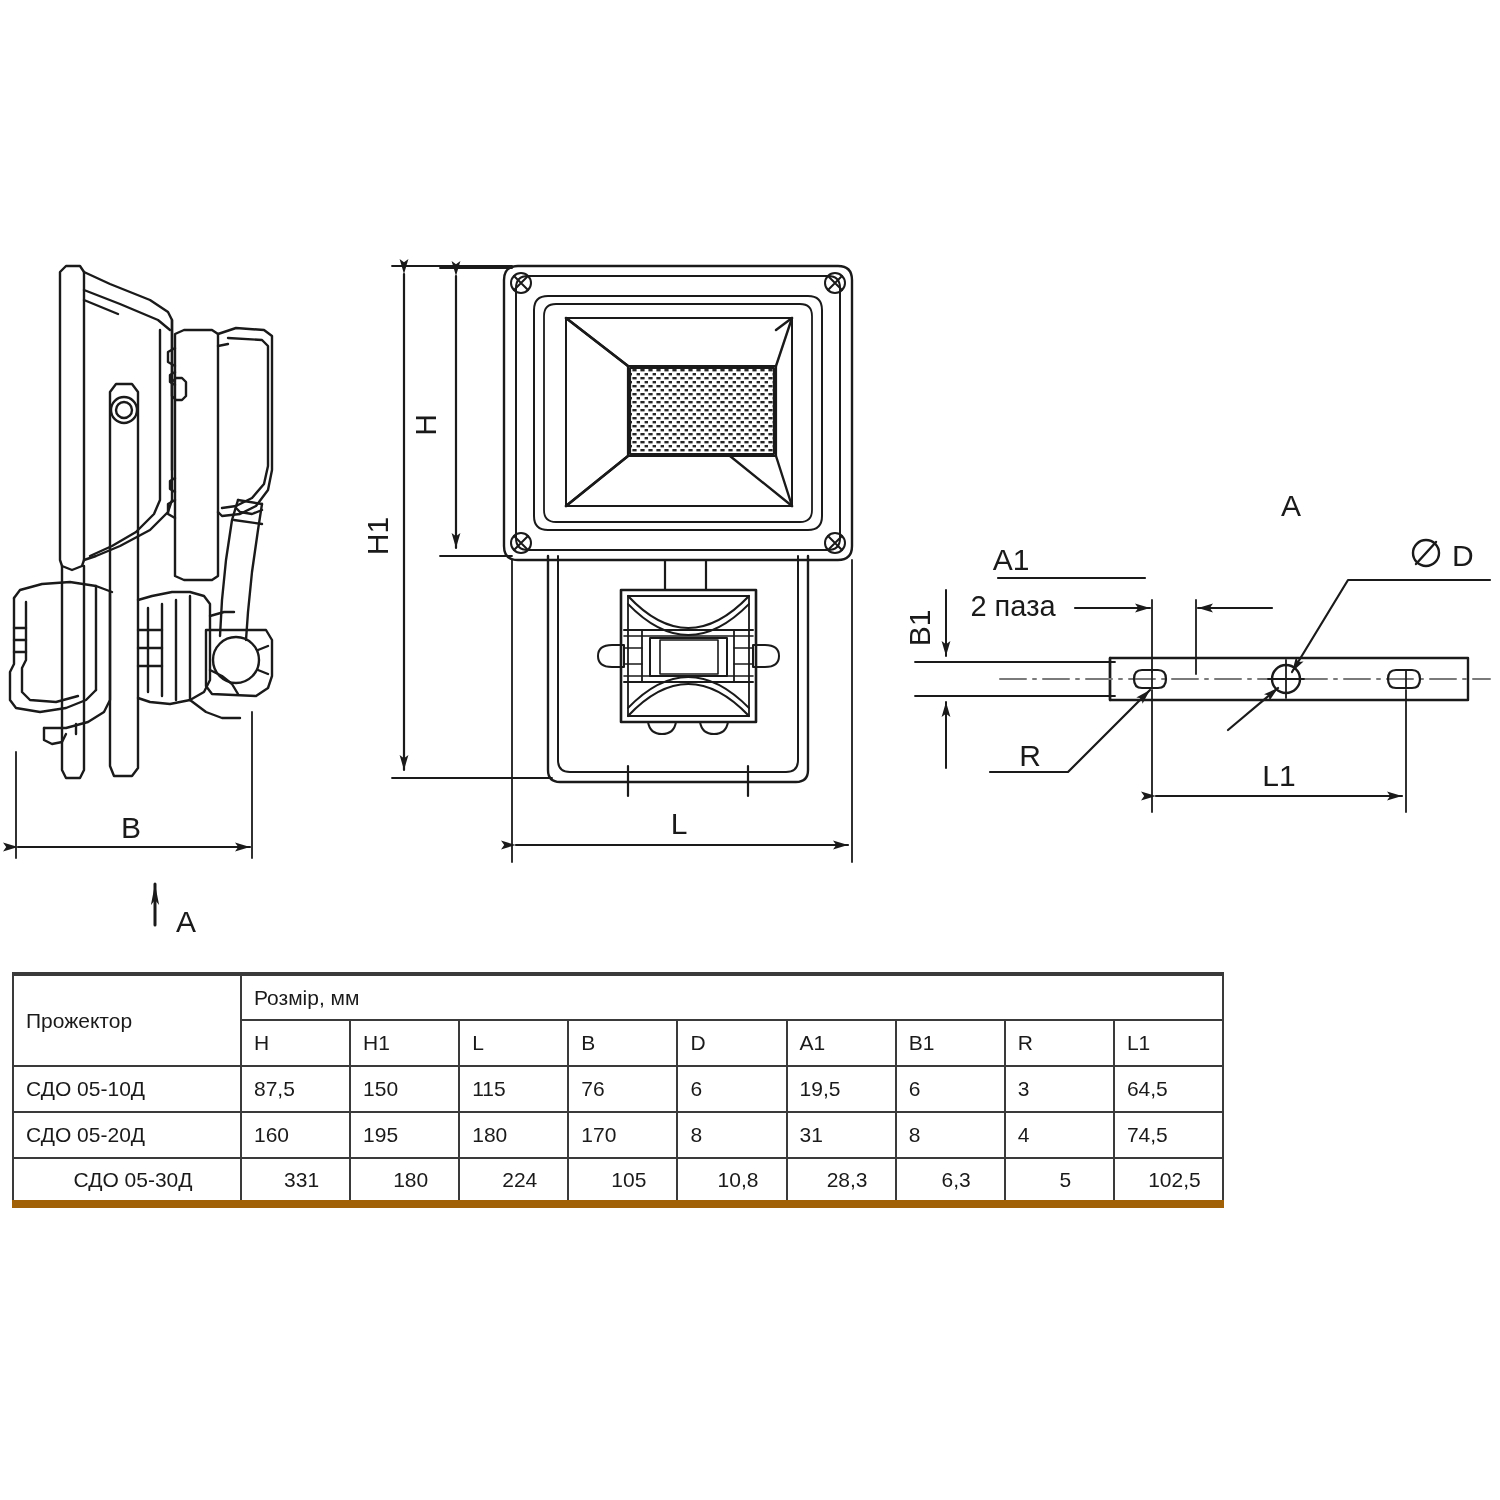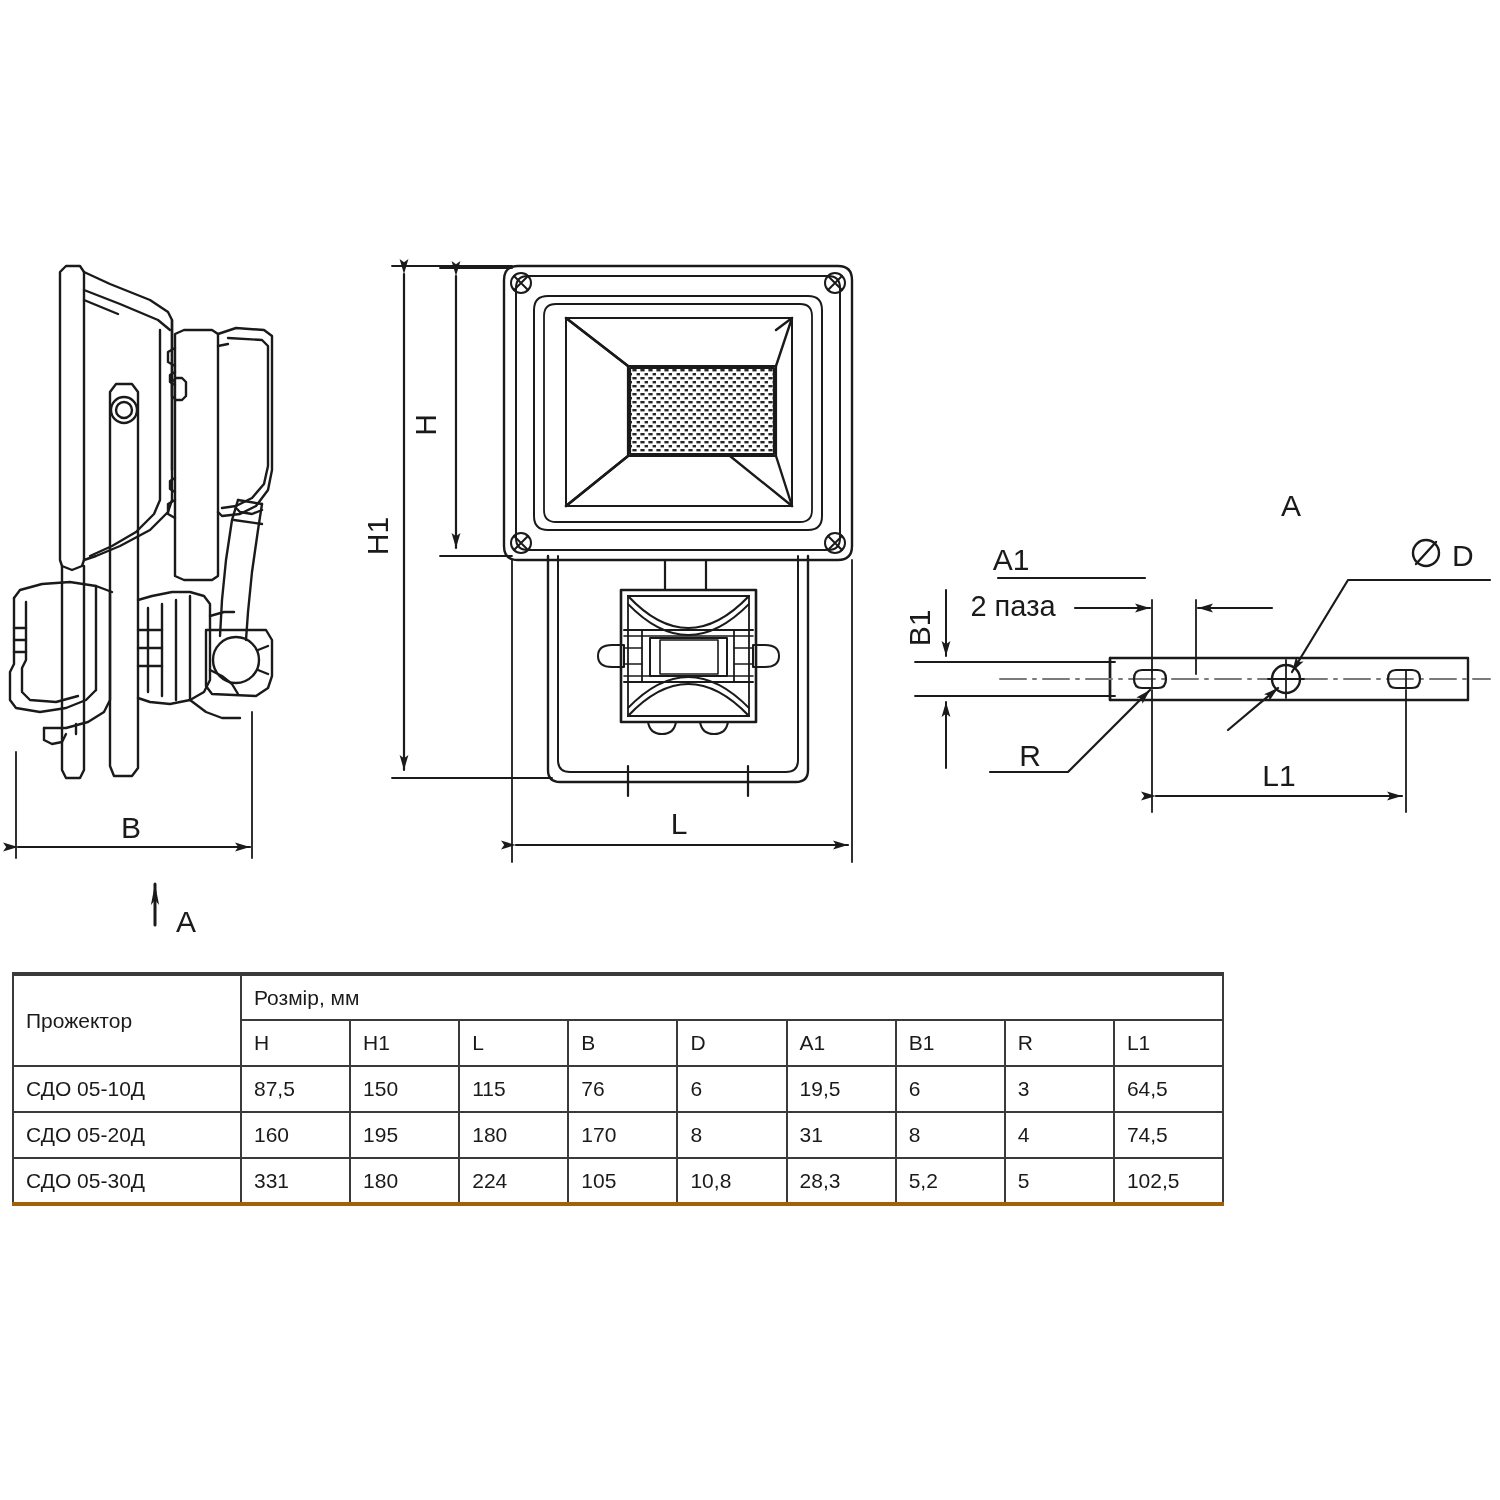--- a/index.html
+++ b/index.html
@@ -53,21 +53,21 @@
     border: 2px solid #3a3a3a;
     padding: 6px 0 6px 12px;
     text-align: left;
     vertical-align: middle;
     font-weight: 400;
     height: 46px;
     box-sizing: border-box;
     background: #fff;
   }
   #spec-table .outer-top { border-top: 4px solid #3a3a3a; }
-  #spec-table .outer-bottom { border-bottom: 4px solid #a16207; }
+  #spec-table .outer-bottom { border-bottom: 8px solid #a16207; text-align: center; }
   .col-name { width: 228px; }
   .col-dim  { width: 137px; }
 </style>
 </head>
 <body>
 
 <div id="sheet">
 
   <svg id="drawing" viewBox="0 0 1500 1500">
     <defs>
@@ -381,20 +381,20 @@
       </tr>
 
       <tr>
         <td class="outer-bottom">СДО 05-30Д</td>
         <td class="outer-bottom">331</td>
         <td class="outer-bottom">180</td>
         <td class="outer-bottom">224</td>
         <td class="outer-bottom">105</td>
         <td class="outer-bottom">10,8</td>
         <td class="outer-bottom">28,3</td>
-        <td class="outer-bottom">5,2</td>
+        <td class="outer-bottom">6,3</td>
         <td class="outer-bottom">5</td>
         <td class="outer-bottom">102,5</td>
       </tr>
     </tbody>
   </table>
 
 </div>
 
 </body></html>

